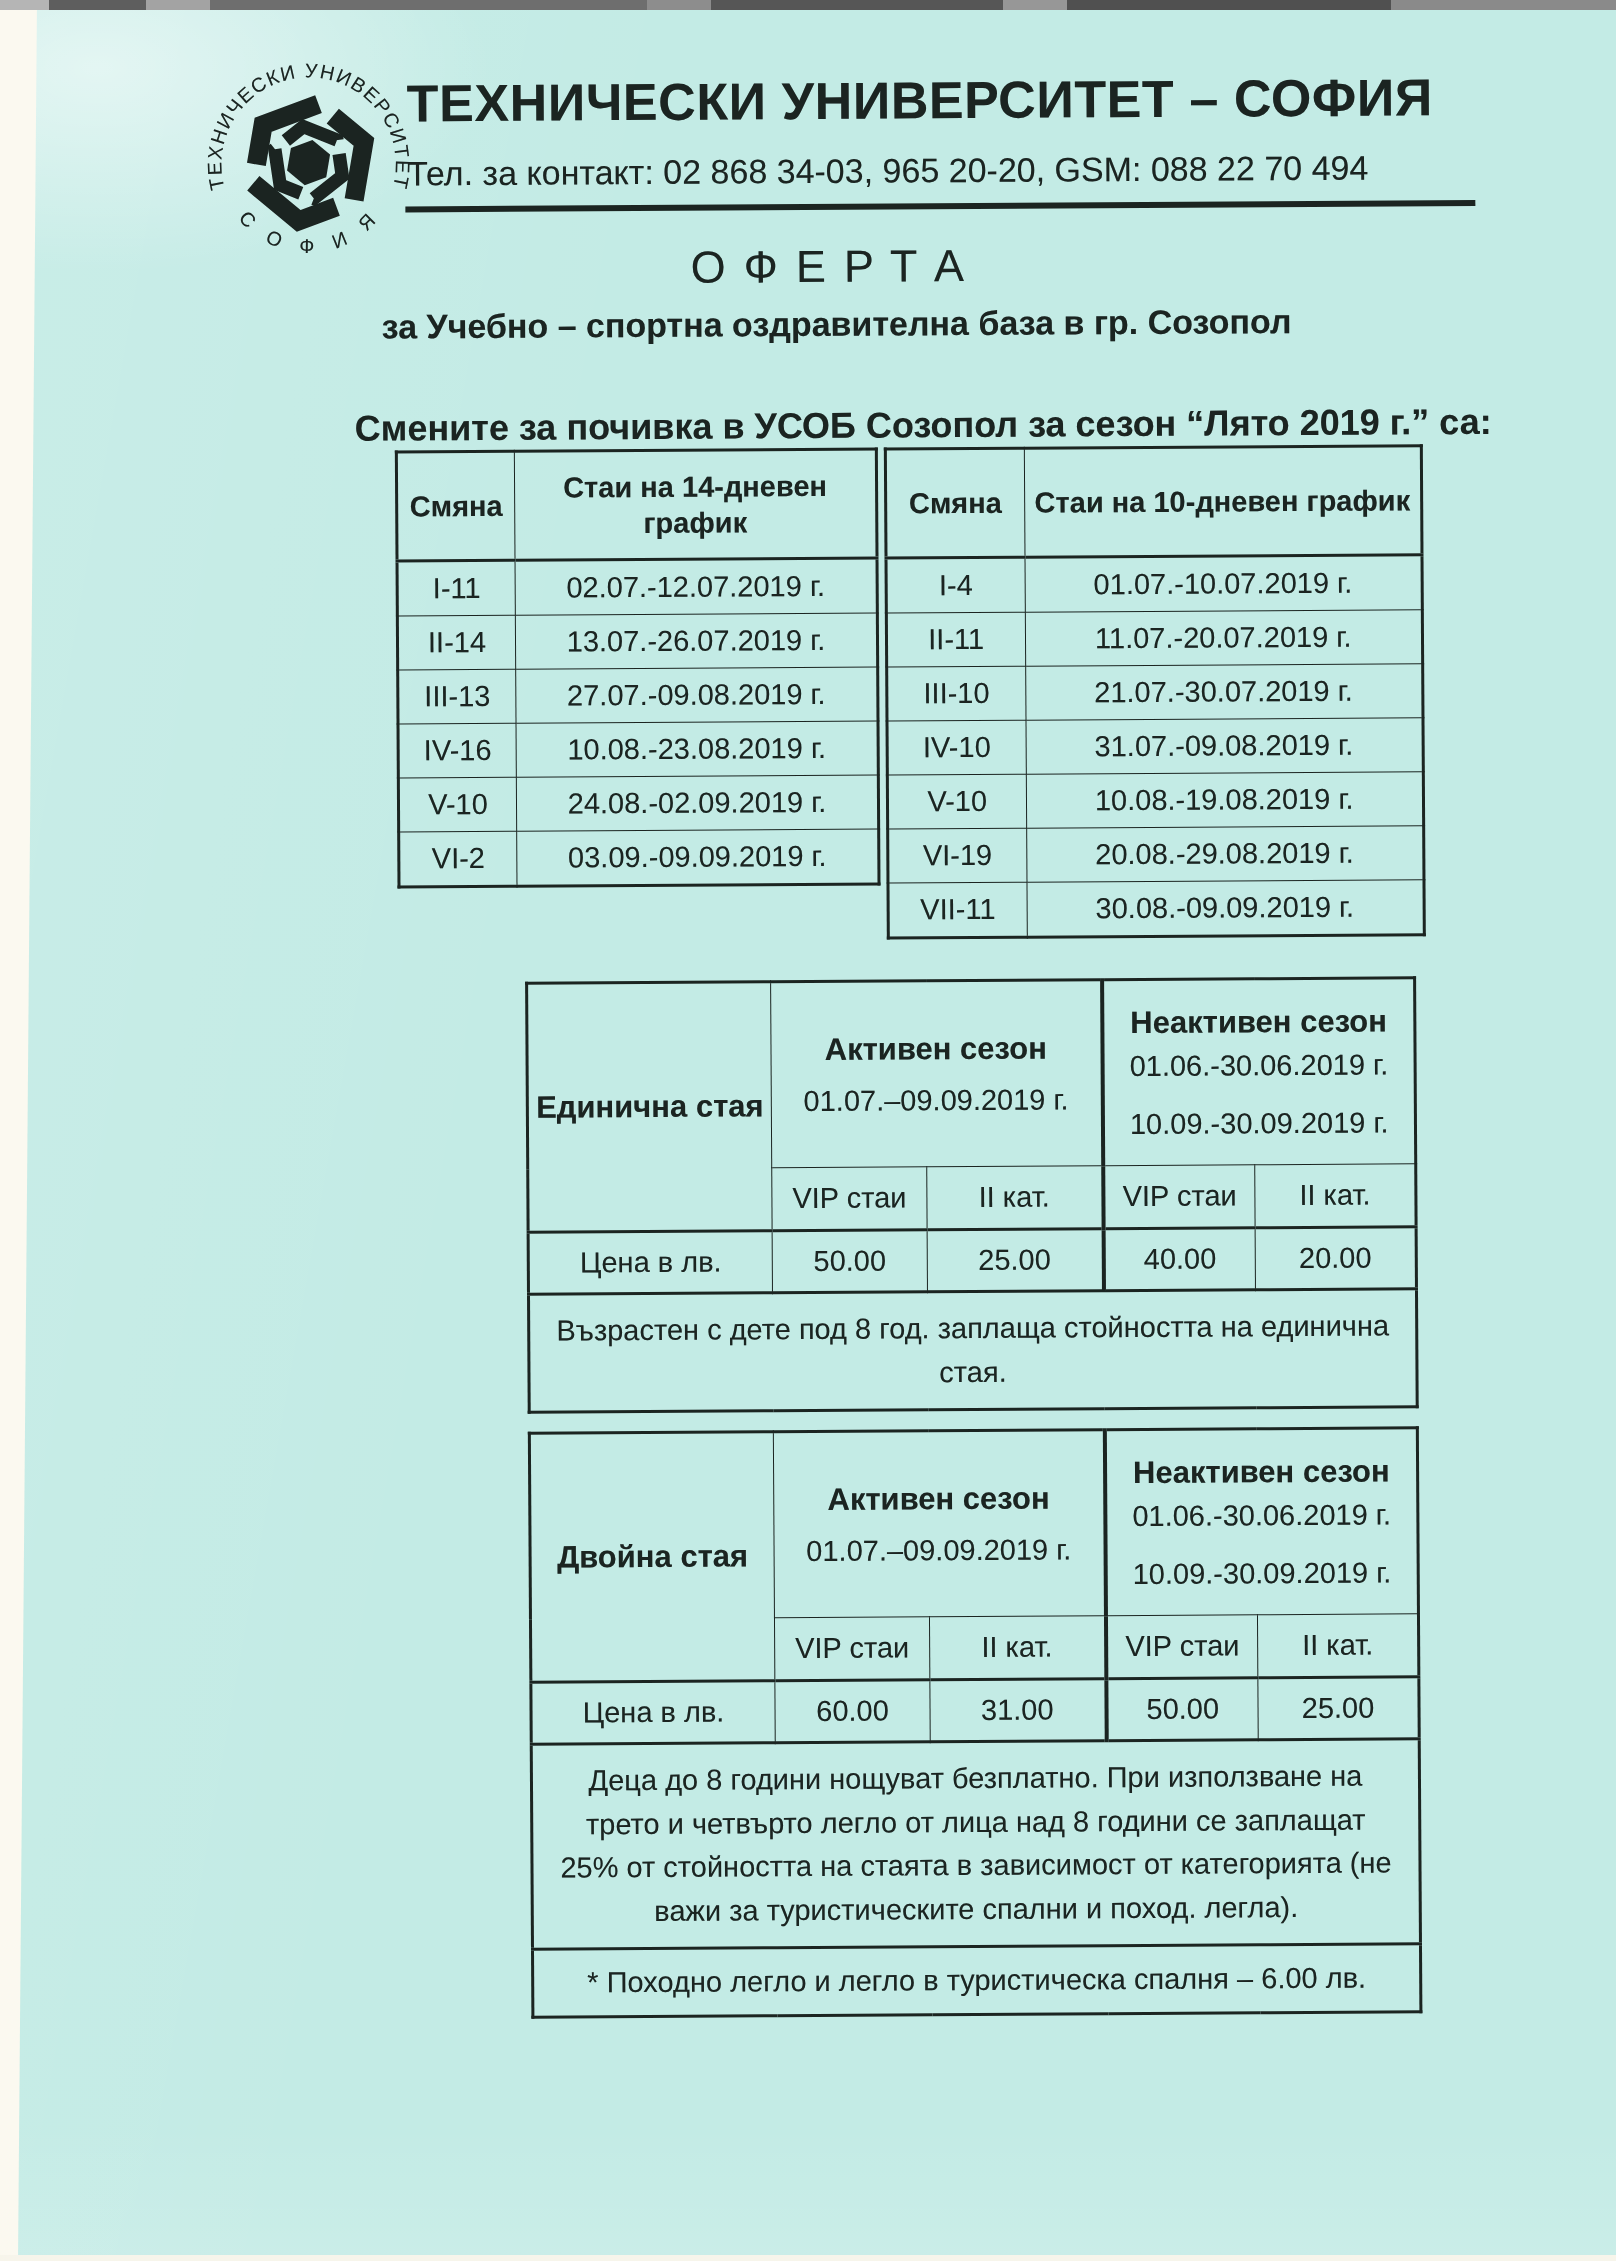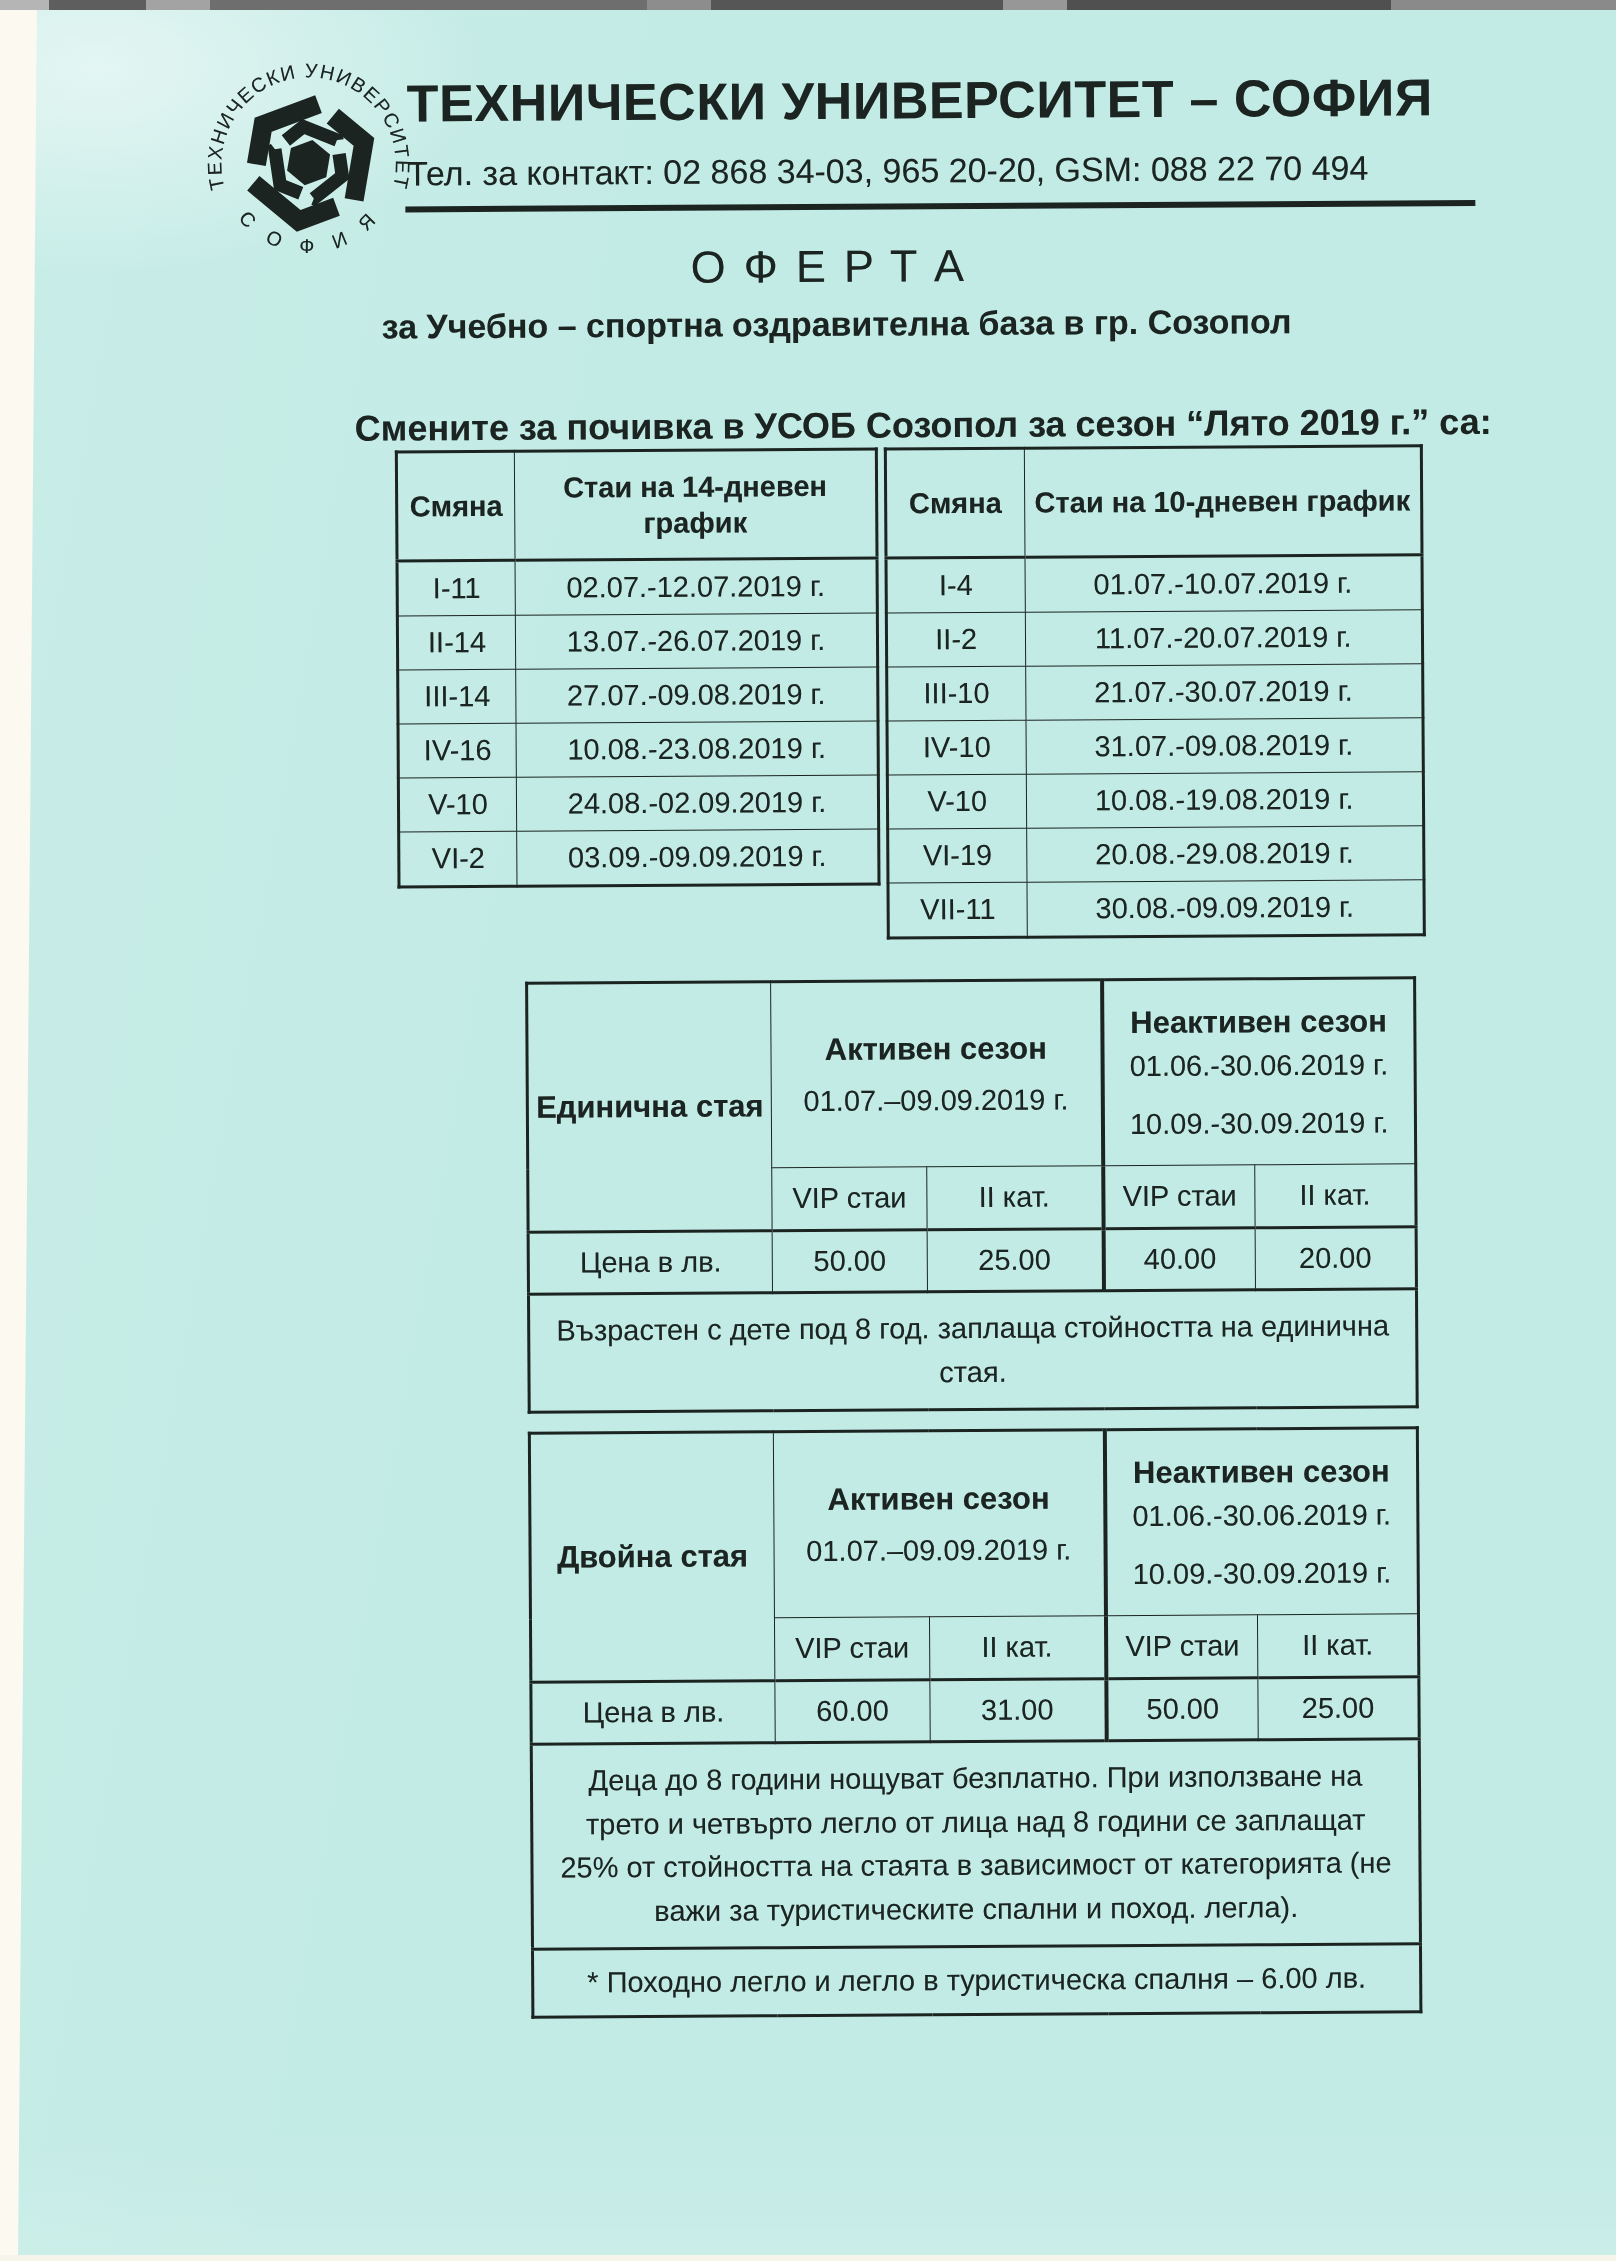--- a/index.html
+++ b/index.html
@@ -181,21 +181,21 @@
         </tr>
         <tr>
           <td class="code">I-11</td>
           <td>02.07.-12.07.2019 г.</td>
         </tr>
         <tr>
           <td class="code">II-14</td>
           <td>13.07.-26.07.2019 г.</td>
         </tr>
         <tr>
-          <td class="code">III-14</td>
+          <td class="code">III-13</td>
           <td>27.07.-09.08.2019 г.</td>
         </tr>
         <tr>
           <td class="code">IV-16</td>
           <td>10.08.-23.08.2019 г.</td>
         </tr>
         <tr>
           <td class="code">V-10</td>
           <td>24.08.-02.09.2019 г.</td>
         </tr>
@@ -214,21 +214,21 @@
         <tbody>
             <tr>
           <th>Смяна</th>
           <th class="nowrap">Стаи на 10-дневен график</th>
         </tr>
         <tr>
           <td class="code">I-4</td>
           <td>01.07.-10.07.2019 г.</td>
         </tr>
         <tr>
-          <td class="code">II-2</td>
+          <td class="code">II-11</td>
           <td>11.07.-20.07.2019 г.</td>
         </tr>
         <tr>
           <td class="code">III-10</td>
           <td>21.07.-30.07.2019 г.</td>
         </tr>
         <tr>
           <td class="code">IV-10</td>
           <td>31.07.-09.08.2019 г.</td>
         </tr>

